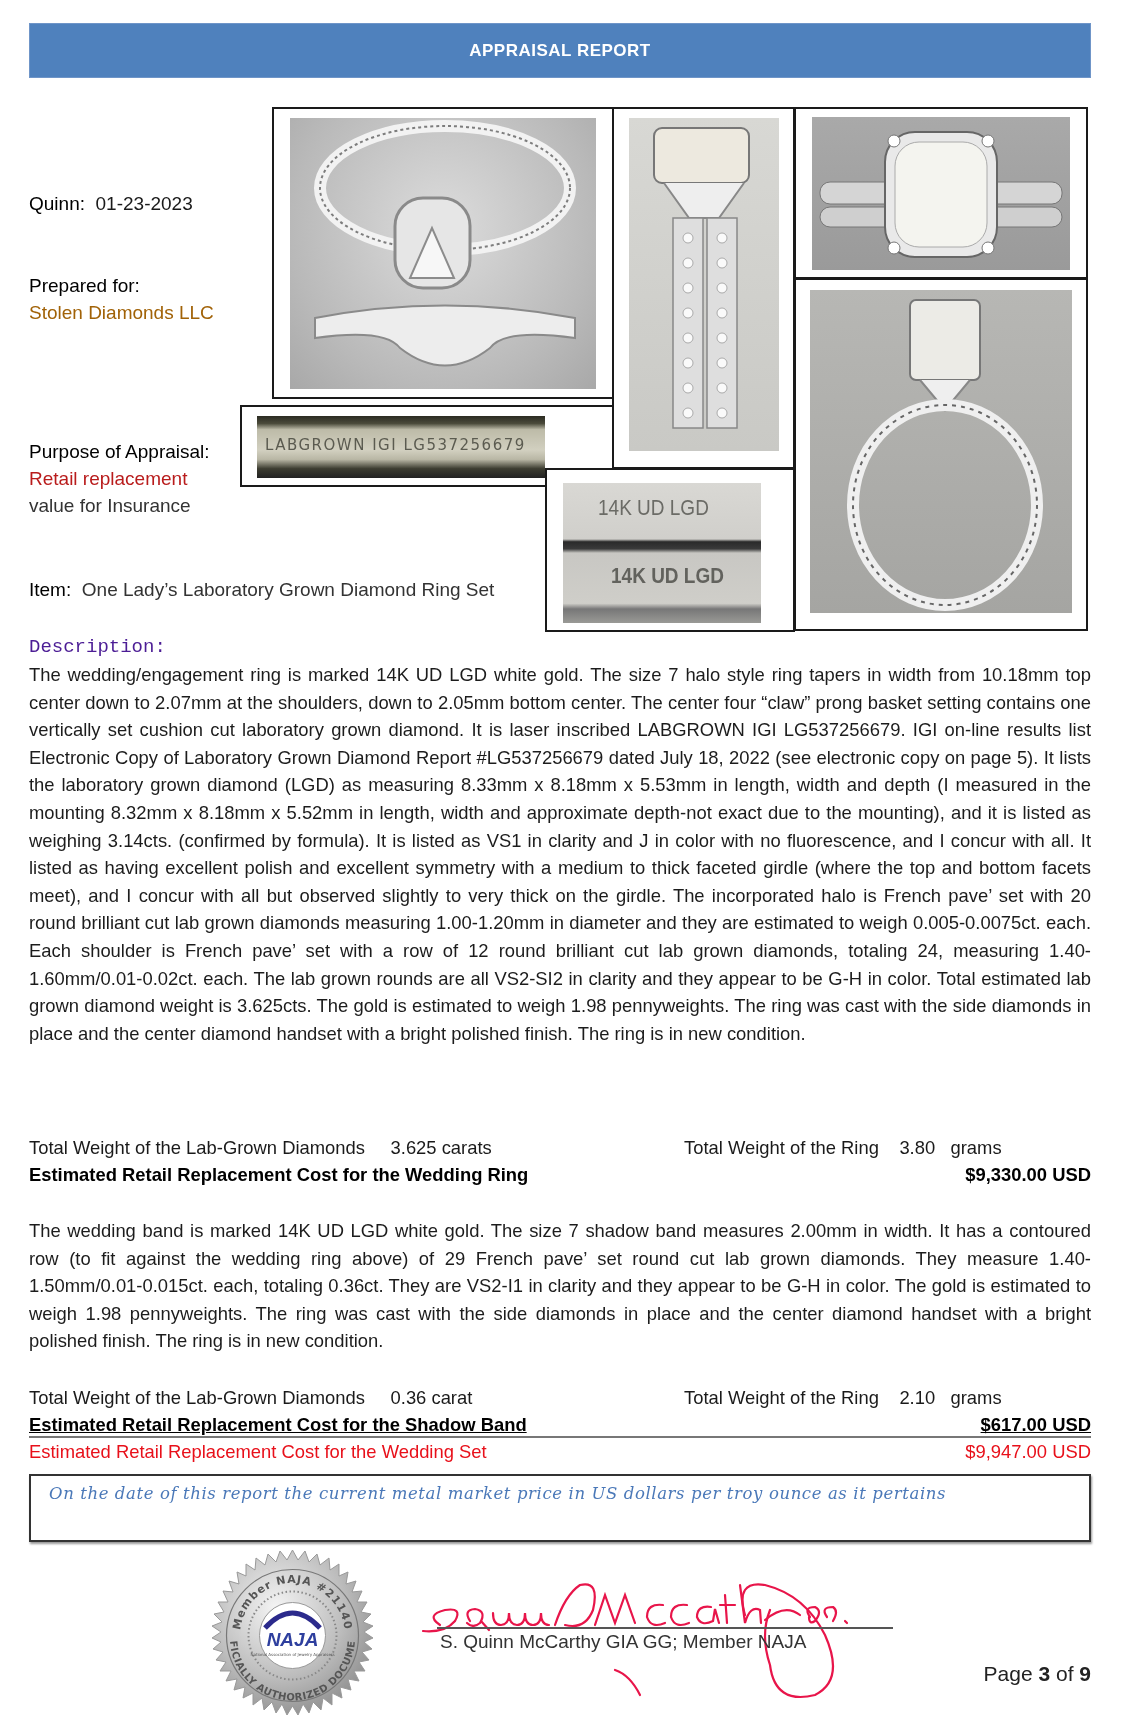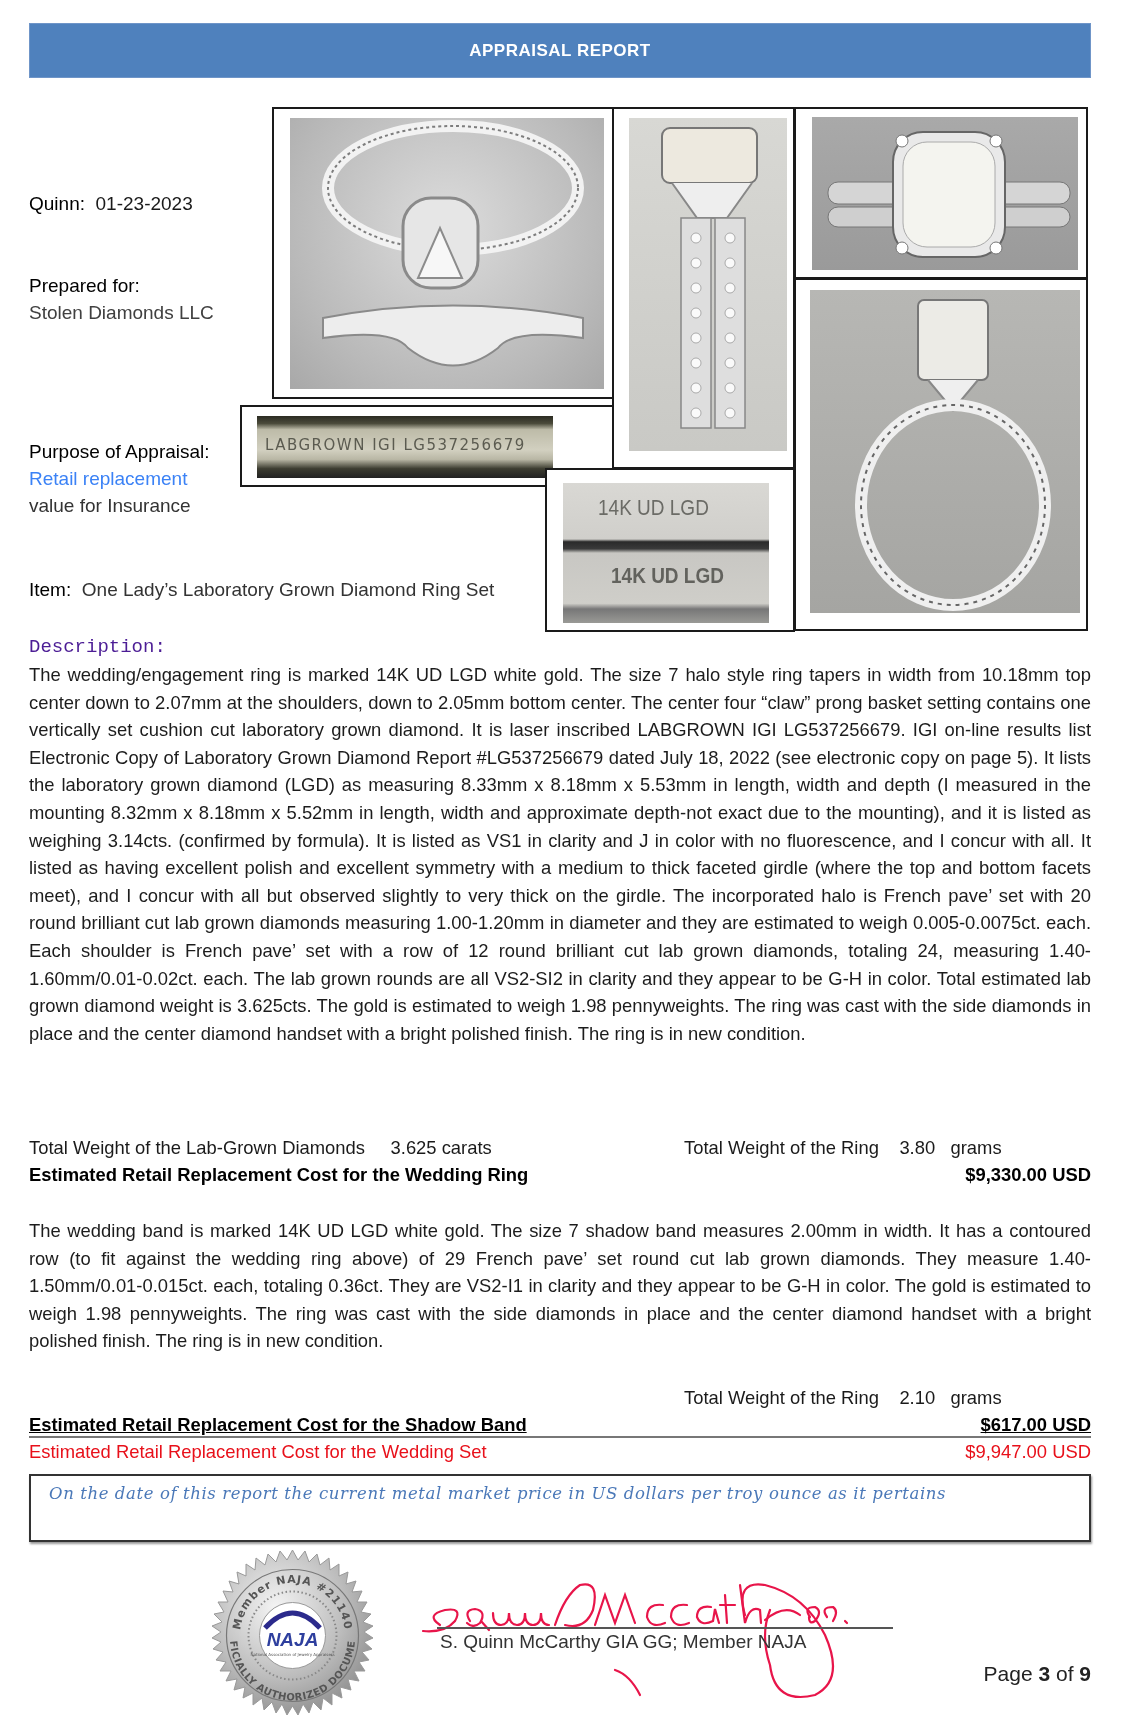--- a/index.html
+++ b/index.html
@@ -7,21 +7,21 @@
          font-family:"Liberation Sans", "DejaVu Sans", sans-serif; color:#1a1a1a; }
   .abs { position:absolute; }
   .title-bar { left:29px; top:23px; width:1062px; height:55px; background:#4f81bd;
                border:1px solid #6f95c8; box-sizing:border-box;
                display:flex; align-items:center; justify-content:center; }
   .title-bar span { color:#fff; font-weight:bold; font-size:17px; letter-spacing:0.5px;
                     font-family:"Liberation Sans", sans-serif; }
   .lbl { font-size:19px; line-height:27px; }
   .meta-label { color:#000; }
   .frame { position:absolute; border:2px solid #1a1a1a; background:#fff; box-sizing:border-box; }
-  .photo { position:absolute; overflow:hidden;padding-left:8px; }
+  .photo { position:absolute; overflow:hidden; }
   .desc { position:absolute; left:29px; width:1062px; font-size:18.4px; line-height:27.6px;
           text-align:justify; font-family:"Liberation Sans", sans-serif; color:#1c1c1c; }
   .row { position:absolute; left:29px; width:1062px; font-size:18.4px; height:27px; line-height:27px; }
   .row .l { position:absolute; left:0; }
   .row .m { position:absolute; left:655px;text-align:right; }
   .row .r { position:absolute; right:0; }
   .bold { font-weight:bold; color:#000; }
   .red { color:#e8101a; }
   .note { left:29px; top:1474px; width:1062px; height:68px; border:2px solid #333;
           box-sizing:border-box; box-shadow:1px 2px 2px #999; padding:6px 18px;
@@ -39,26 +39,26 @@
   <span>APPRAISAL REPORT</span>
 </div>
 
 <div class="abs lbl" style="left:29px; top:190px;">
   <span class="meta-label">Quinn:</span>&nbsp;
   <span>01-23-2023</span>
 </div>
 
 <div class="abs lbl" style="left:29px; top:272px;">
   <div class="meta-label">Prepared for:</div>
-  <div style="color:#404040;">Stolen Diamonds LLC</div>
+  <div style="color:#a16207;">Stolen Diamonds LLC</div>
 </div>
 
 <div class="abs lbl" style="left:29px; top:438px;">
   <div class="meta-label">Purpose of Appraisal:</div>
-  <div style="color:#3b82f6;">Retail replacement</div>
+  <div style="color:#b91c1c;">Retail replacement</div>
   <div style="color:#333;">value for Insurance</div>
 </div>
 
 <div class="abs lbl" style="left:29px; top:576px;">
   <span class="meta-label">Item:</span>&nbsp;
   <span style="color:#333;">One Lady’s Laboratory Grown Diamond Ring Set</span>
 </div>
 
 <div class="frame" style="left:272px; top:107px; width:342px; height:292px;">
   <div class="photo" style="left:16px; top:9px; width:306px; height:271px; background:radial-gradient(ellipse at 50% 40%, #dcdcdc, #b9b9b9 70%, #a8a8a8);">
@@ -156,20 +156,24 @@
   </span>
 </div>
 <div class="row bold" style="top:1161px;">
   <span class="l">Estimated Retail Replacement Cost for the Wedding Ring</span>
   <span class="r">$9,330.00 USD</span>
 </div>
 
 <div class="desc" style="top:1217px;">The wedding band is marked 14K UD LGD white gold.  The size 7 shadow band measures 2.00mm in width.  It has a contoured row (to fit against the wedding ring above) of 29 French pave’ set round cut lab grown diamonds.  They measure 1.40-1.50mm/0.01-0.015ct. each, totaling 0.36ct.  They are VS2-I1 in clarity and they appear to be G-H in color.  The gold is estimated to weigh 1.98 pennyweights.  The ring was cast with the side diamonds in place and the center diamond handset with a bright polished finish.  The ring is in new condition.</div>
 
 <div class="row" style="top:1384px;">
+  <span class="l">
+    <span>Total Weight of the Lab-Grown Diamonds</span>&nbsp;&nbsp;&nbsp;&nbsp;
+    <span>0.36 carat</span>
+  </span>
   <span class="m">
     <span>Total Weight of the Ring</span>&nbsp;&nbsp;&nbsp;
     <span style="white-space:pre;">2.10   grams</span>
   </span>
 </div>
 <div class="row bold" style="top:1411px; border-bottom:2px solid #777; height:25px;">
   <span class="l" style="text-decoration:underline;">Estimated Retail Replacement Cost for the Shadow Band</span>
   <span class="r" style="text-decoration:underline;">$617.00 USD</span>
 </div>
 <div class="row red" style="top:1438px;">

